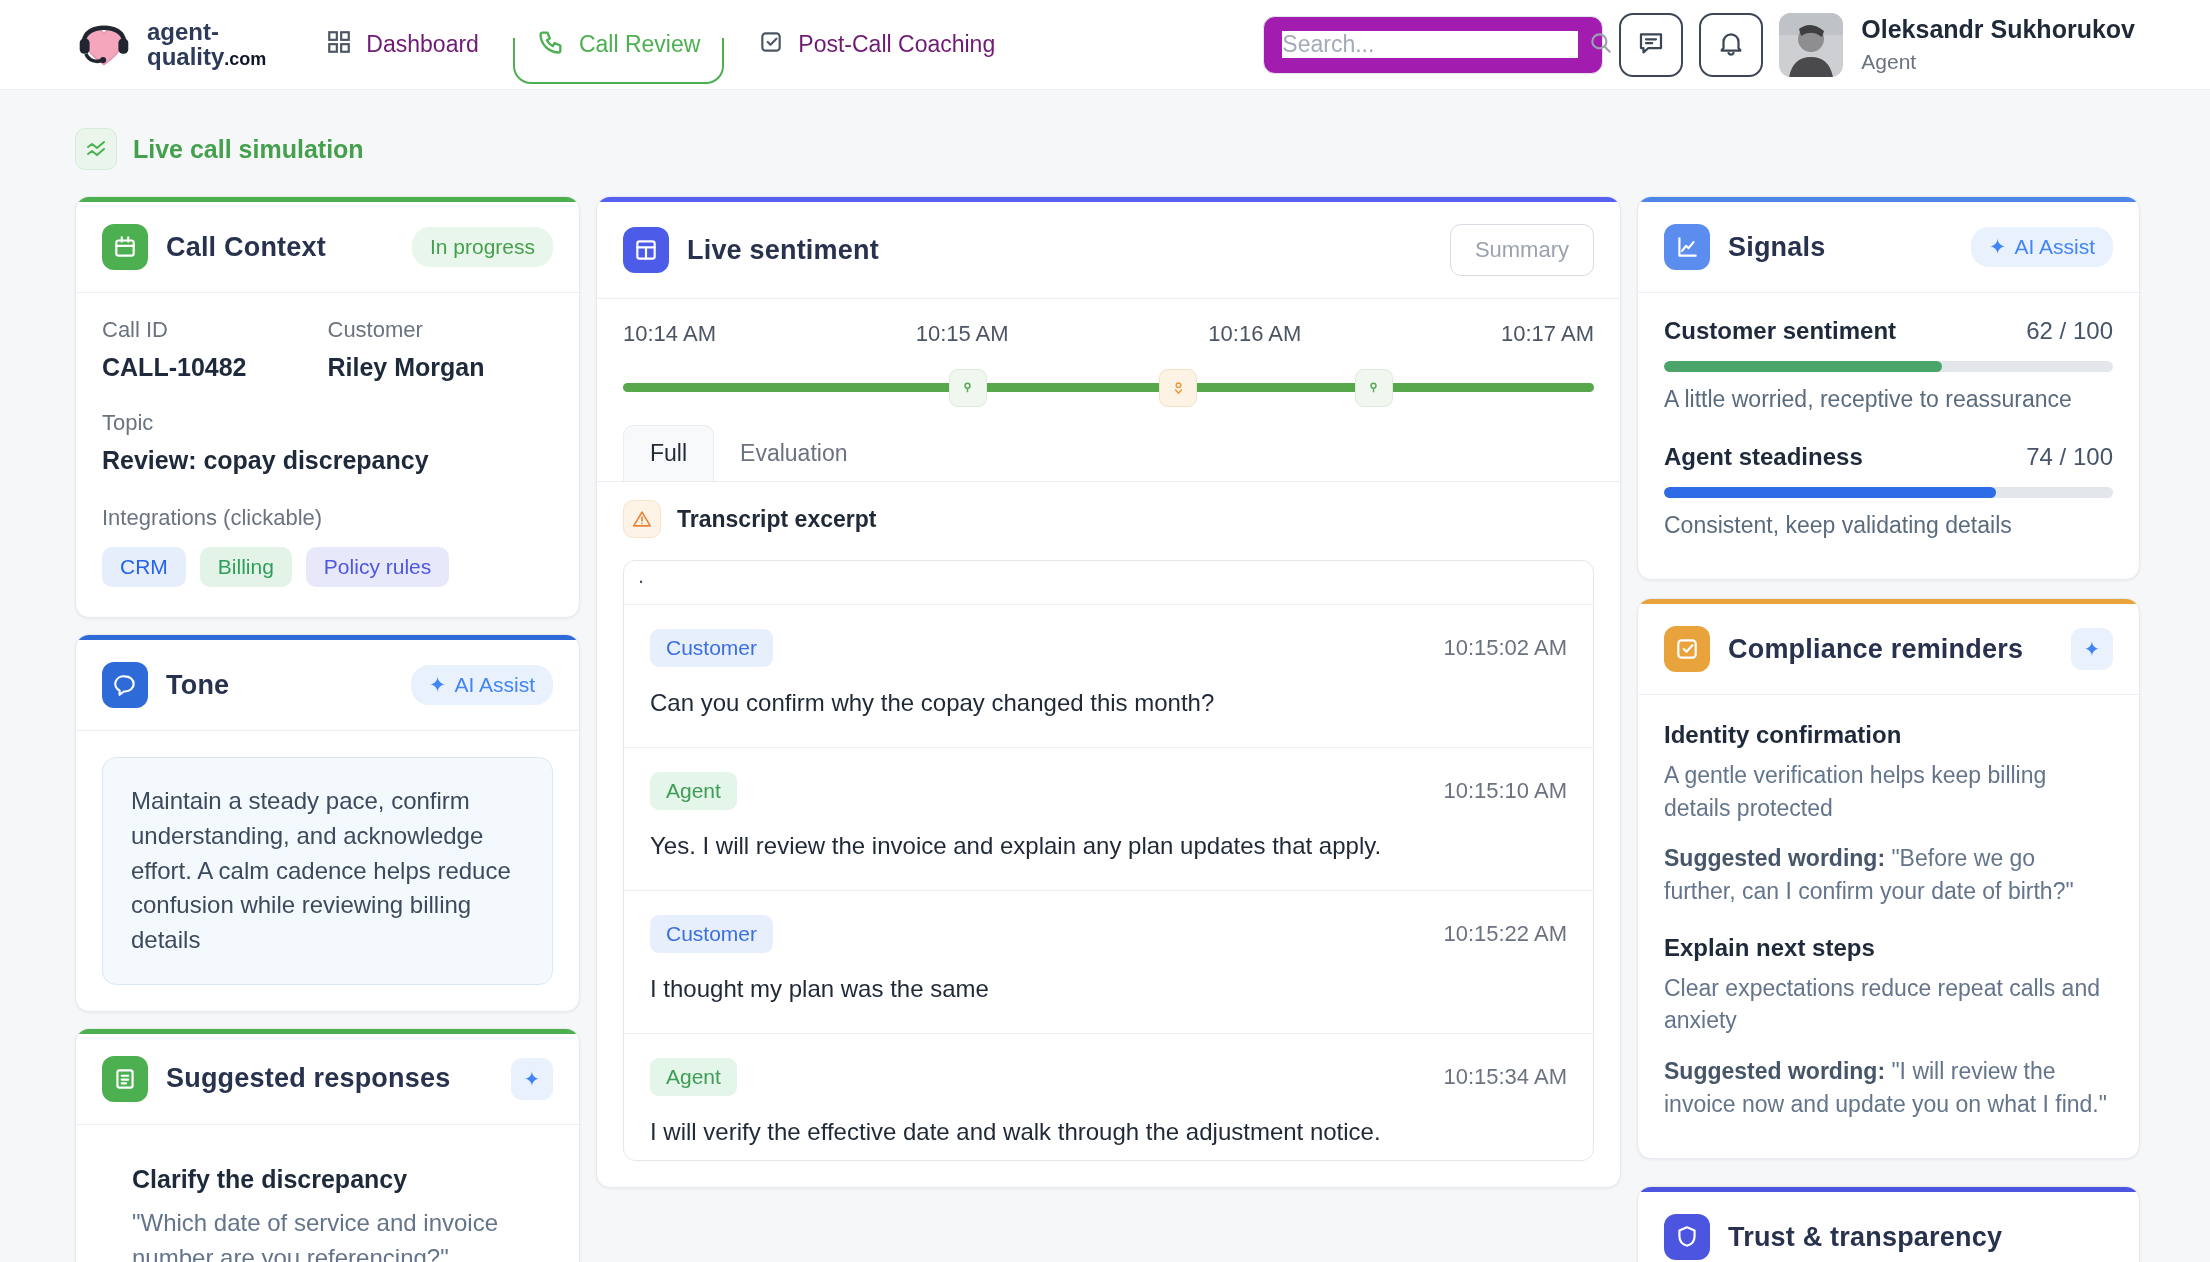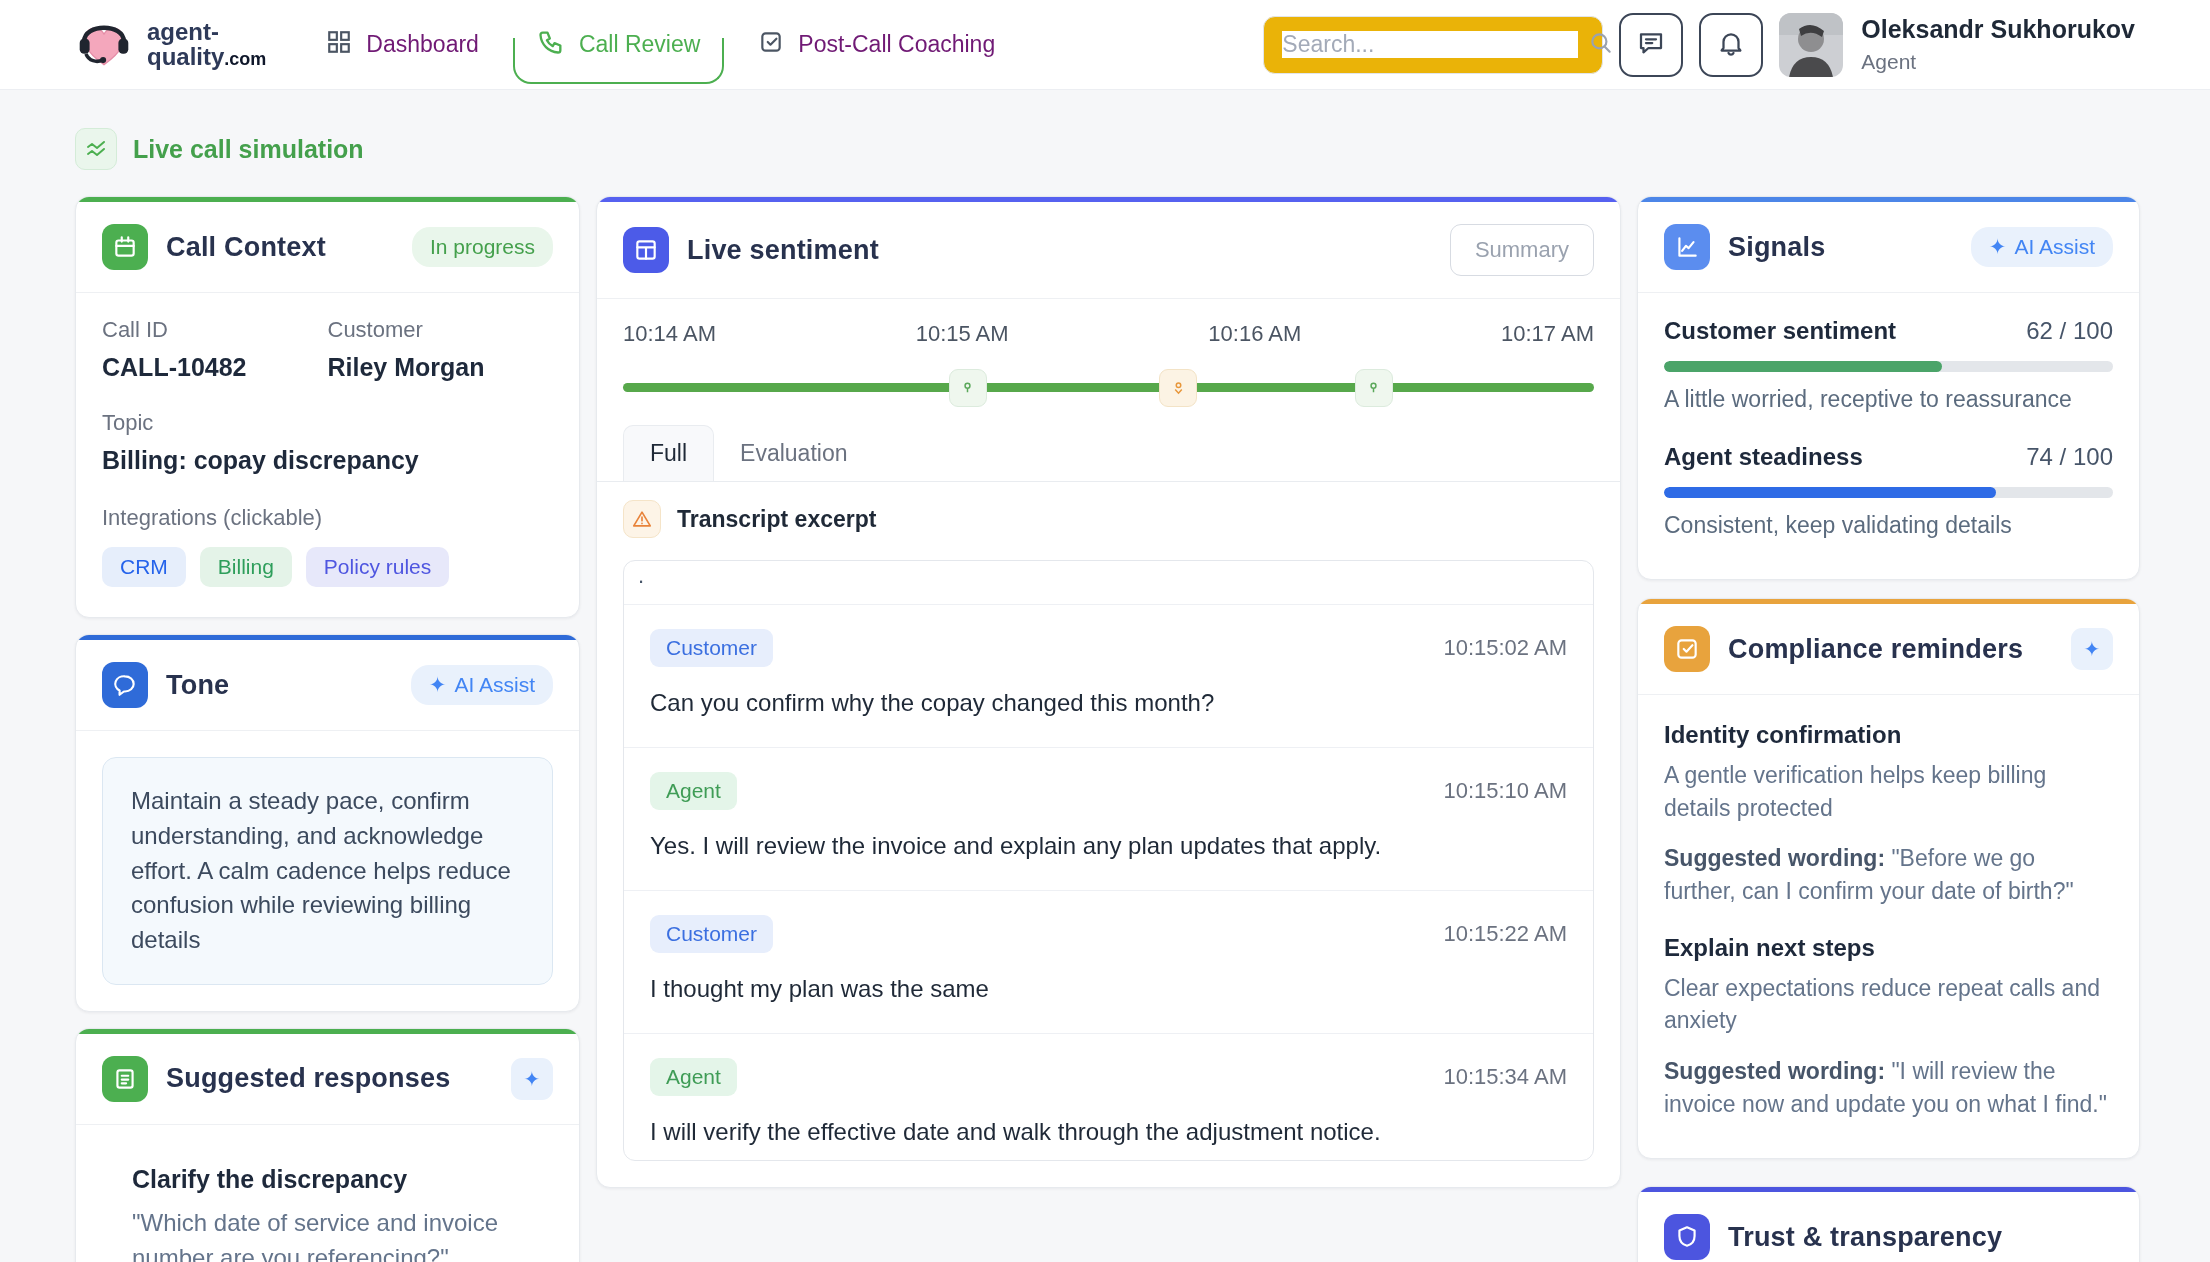--- a/index.html
+++ b/index.html
@@ -8,21 +8,21 @@
   
   .header { height:90px; background:#fff; border-bottom:1px solid #ECEEF2; display:flex; align-items:center; padding:0 75px; gap:0; }
   .logo { display:flex; align-items:center; gap:14px; }
   .logo-text { line-height:1.02; font-weight:700; font-size:24px; color:#2E3A59; }
   .logo-text .tld { font-size:18px; color:#0f172a; font-weight:700; }
   .nav { display:flex; align-items:center; gap:58px; margin-left:60px; }
   .nav-item { display:flex; align-items:center; gap:14px; font-size:23px; color:#701a75; position:relative; cursor:pointer; }
   .nav-item.active { color:#4CAF50; }
   .nav-item.active::after { content:""; position:absolute; left:-24px; right:-24px; top:10px; bottom:-22px; border:2px solid #4CAF50; border-top:none; border-radius:0 0 18px 18px; }
   .header-spacer { flex:1; }
-  .search-box { width:340px; height:58px; border:1px solid #E2E5EA; border-radius:12px; display:flex; align-items:center; padding:0 18px; gap:10px; background:#eab308; }
+  .search-box { width:340px; height:58px; border:1px solid #E2E5EA; border-radius:12px; display:flex; align-items:center; padding:0 18px; gap:10px; background:#a21caf; }
   .search-box input { border:none; outline:none; flex:1; font-size:23px; color:#374151; font-family:"Liberation Sans", sans-serif; }
   .search-box input::placeholder { color:#A3AAB8; }
   .icon-btn { width:64px; height:64px; border:2px solid #3C4657; border-radius:14px; display:flex; align-items:center; justify-content:center; margin-left:16px; background:#fff; cursor:pointer; }
   .avatar { width:64px; height:64px; border-radius:12px; overflow:hidden; margin-left:16px; flex:none; }
   .user-block { margin-left:18px; }
   .user-name { font-size:25px; font-weight:700; color:#1F2937; }
   .user-role { font-size:21px; color:#6B7280; margin-top:6px; }
 
   
   .main { height:1172px; padding:38px 75px 0; overflow:hidden; }
@@ -251,21 +251,21 @@
               <div class="f-label">Call ID</div>
               <div class="f-value">CALL-10482</div>
             </div>
             <div class="cc-cell">
               <div class="f-label">Customer</div>
               <div class="f-value">Riley Morgan</div>
             </div>
           </div>
           <div class="cc-topic">
             <div class="f-label">Topic</div>
-            <div class="f-value">Billing: copay discrepancy</div>
+            <div class="f-value">Review: copay discrepancy</div>
           </div>
           <div class="cc-int">
             <div class="f-label">Integrations (clickable)</div>
             <div class="chips">
               <span class="chip chip-blue">CRM</span>
               <span class="chip chip-green">Billing</span>
               <span class="chip chip-indigo">Policy rules</span>
             </div>
           </div>
         </div>

